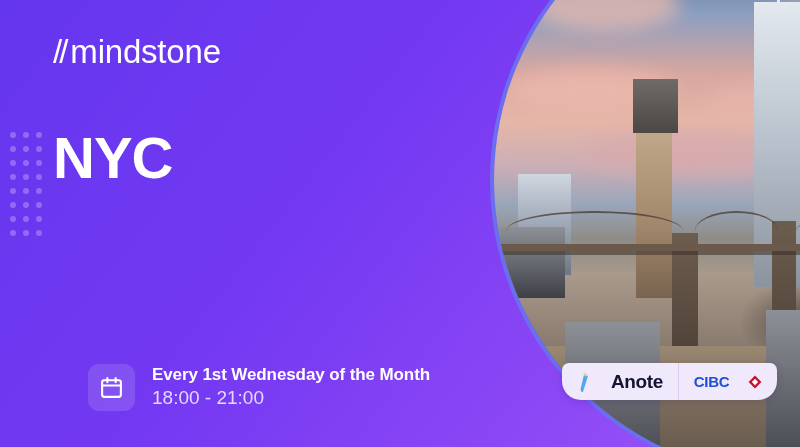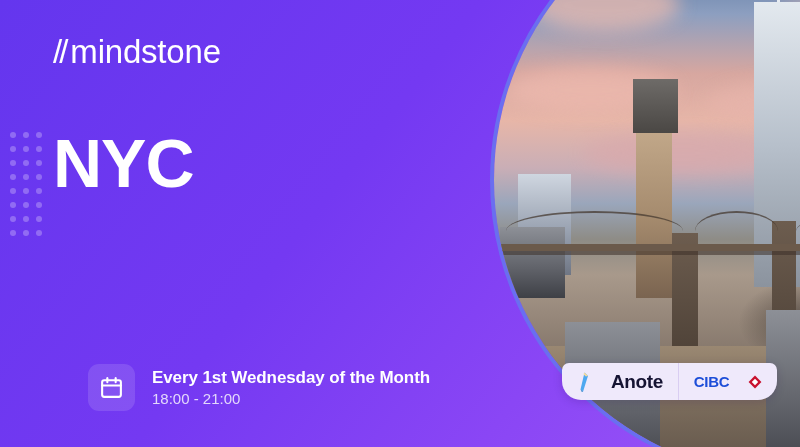--- a/index.html
+++ b/index.html
@@ -62,21 +62,21 @@
   .headline .line1 {
     color:#ffffff;
     font-size:52px;
     font-weight:300;
     letter-spacing:2.5px;
     line-height:1;
     white-space:nowrap;
   }
   .headline .line2 {
     color:#ffffff;
-    font-size:68px;
+    font-size:58px;
     font-weight:700;
     letter-spacing:-1px;
     line-height:1;
     margin-top:7px;
     white-space:nowrap;
   }
 
   
   .photo-wrap {
     position:absolute;
@@ -193,21 +193,21 @@
   .info-text { display:flex; flex-direction:column; }
   .info-title {
     color:#ffffff;
     font-size:17px; font-weight:700;
     letter-spacing:-0.1px;
     line-height:1.25;
     white-space:nowrap;
   }
   .info-sub {
     color:#e3d8fb;
-    font-size:15px; font-weight:400;
+    font-size:19px; font-weight:400;
     line-height:1.3;
     margin-top:1px;
     white-space:nowrap;
   }
 </style>
 </head>
 <body>
 
 <div class="poster">
 

